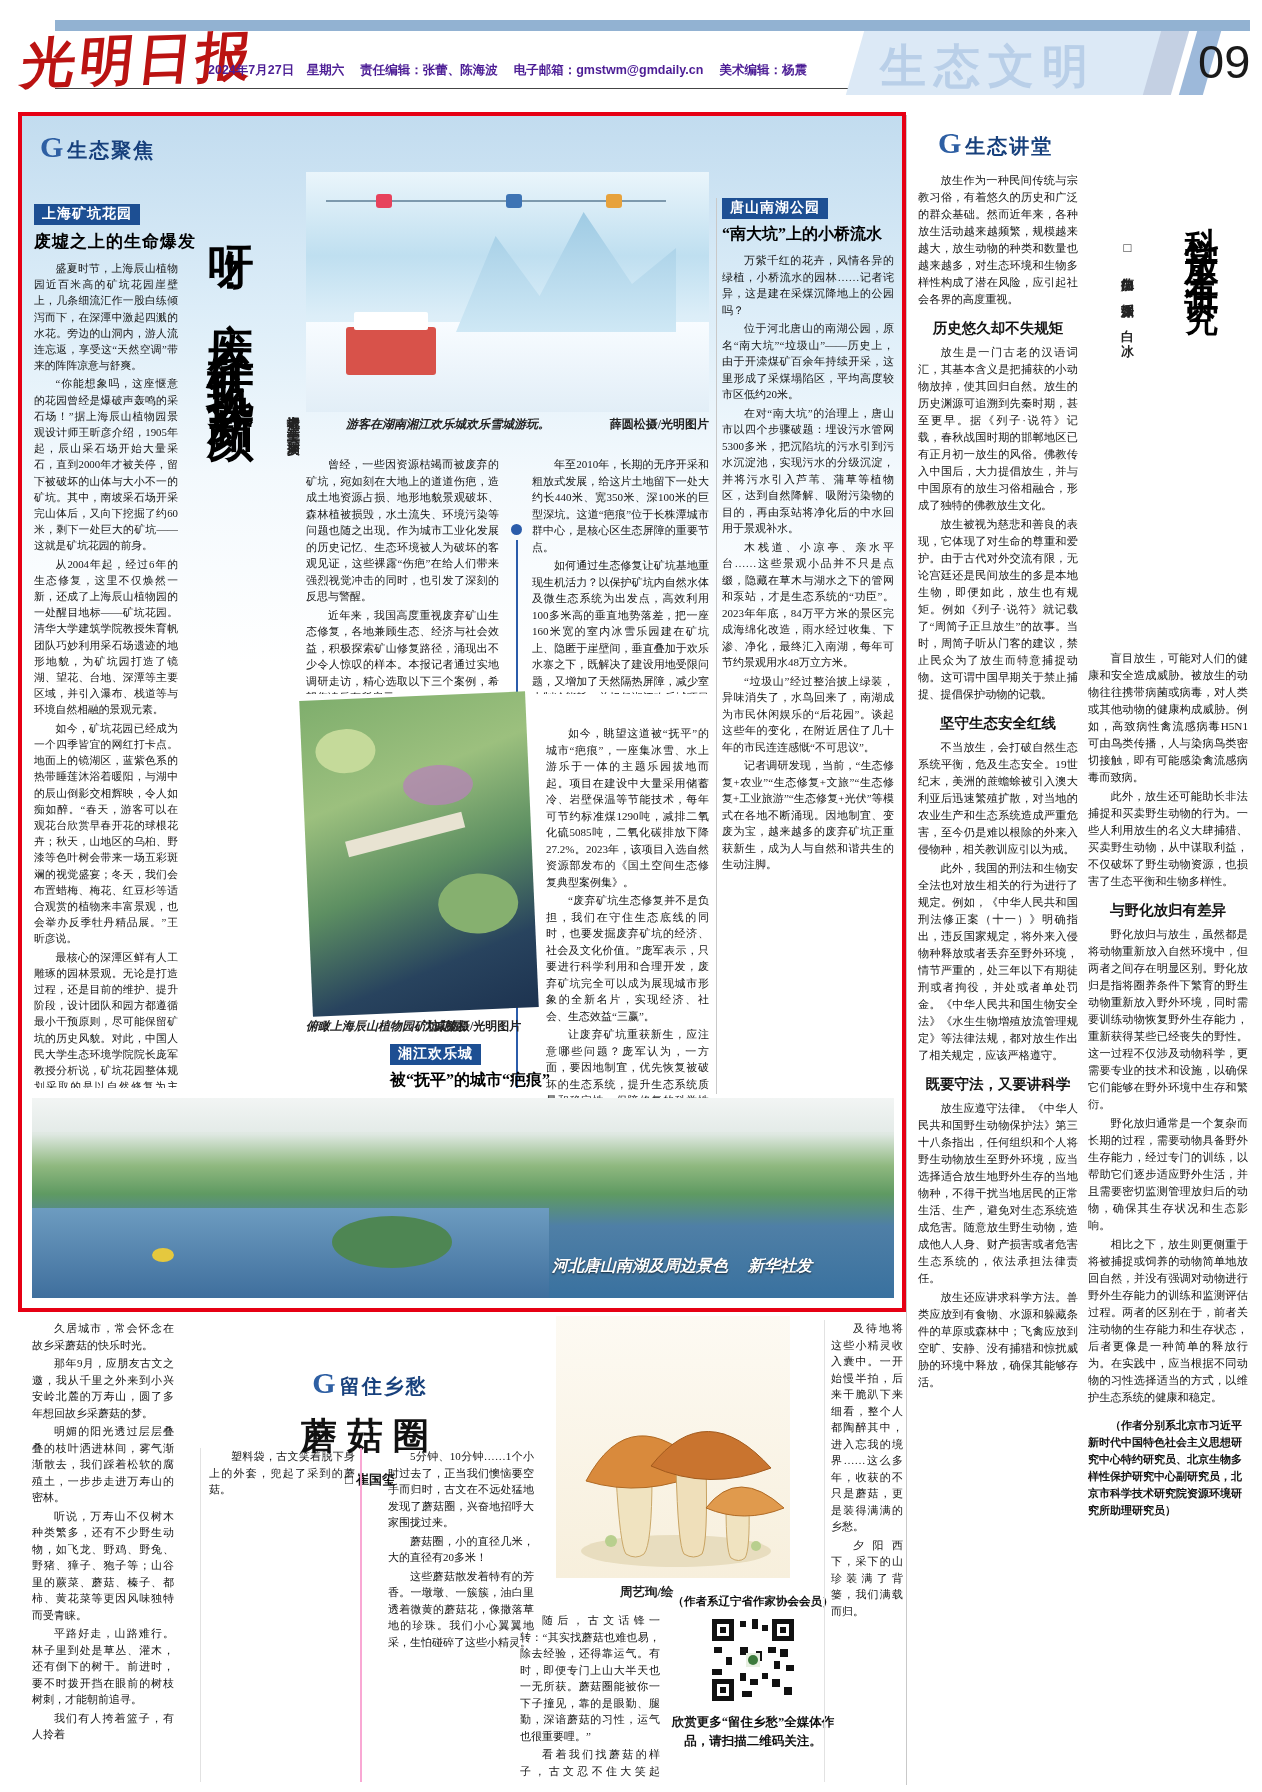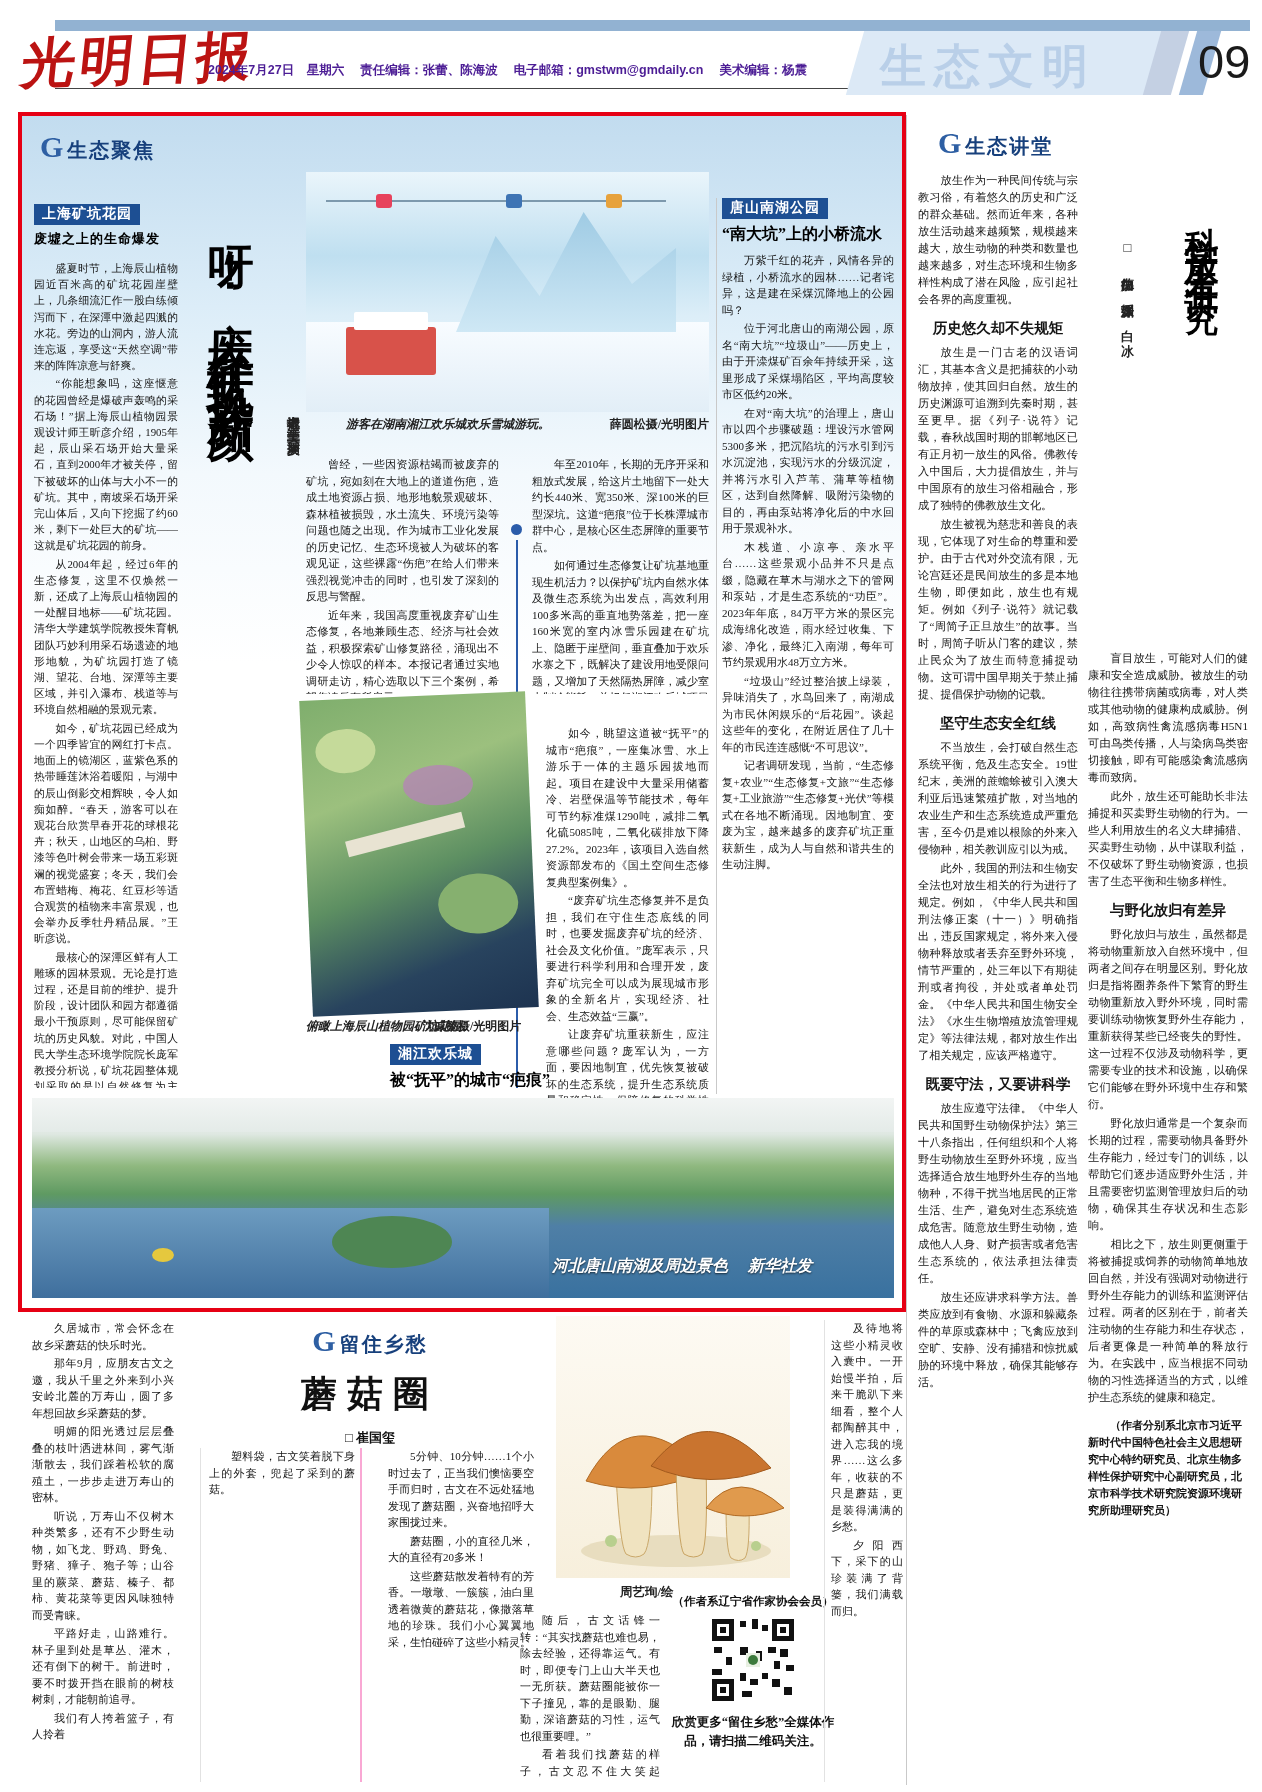--- a/index.html
+++ b/index.html
@@ -52,21 +52,21 @@
               background:linear-gradient(180deg,#c2dcef 0%,#dcedf8 16%,#f3f9fd 30%,#ffffff 46%);">
 
     <div class="abs" style="left:18px;top:16px;">
       <span class="gmark">G</span>
       <span class="seclabel">生态聚焦</span>
     </div>
 
     <div class="abs" style="left:12px;top:88px;">
       <span class="tag">上海矿坑花园</span>
     </div>
-    <div class="abs arthead" style="left:12px;top:114px;font-size:13px;letter-spacing:1px;">废墟之上的生命爆发</div>
+    <div class="abs arthead" style="left:12px;top:114px;font-size:17px;letter-spacing:1px;">废墟之上的生命爆发</div>
     <div class="abs bodycol" style="left:12px;top:144px;width:144px;height:828px;font-size:10.8px;line-height:16.2px;">
         <p class="p">盛夏时节，上海辰山植物园近百米高的矿坑花园崖壁上，几条细流汇作一股白练倾泻而下，在深潭中激起四溅的水花。旁边的山洞内，游人流连忘返，享受这“天然空调”带来的阵阵凉意与舒爽。</p>
         <p class="p">“你能想象吗，这座惬意的花园曾经是爆破声轰鸣的采石场！”据上海辰山植物园景观设计师王昕彦介绍，1905年起，辰山采石场开始大量采石，直到2000年才被关停，留下被破坏的山体与大小不一的矿坑。其中，南坡采石场开采完山体后，又向下挖掘了约60米，剩下一处巨大的矿坑——这就是矿坑花园的前身。</p>
         <p class="p">从2004年起，经过6年的生态修复，这里不仅焕然一新，还成了上海辰山植物园的一处醒目地标——矿坑花园。清华大学建筑学院教授朱育帆团队巧妙利用采石场遗迹的地形地貌，为矿坑园打造了镜湖、望花、台地、深潭等主要区域，并引入瀑布、栈道等与环境自然相融的景观元素。</p>
         <p class="p">如今，矿坑花园已经成为一个四季皆宜的网红打卡点。地面上的镜湖区，蓝紫色系的热带睡莲沐浴着暖阳，与湖中的辰山倒影交相辉映，令人如痴如醉。“春天，游客可以在观花台欣赏早春开花的球根花卉；秋天，山地区的乌桕、野漆等色叶树会带来一场五彩斑斓的视觉盛宴；冬天，我们会布置蜡梅、梅花、红豆杉等适合观赏的植物来丰富景观，也会举办反季牡丹精品展。”王昕彦说。</p>
         <p class="p">最核心的深潭区鲜有人工雕琢的园林景观。无论是打造过程，还是目前的维护、提升阶段，设计团队和园方都遵循最小干预原则，尽可能保留矿坑的历史风貌。对此，中国人民大学生态环境学院院长庞军教授分析说，矿坑花园整体规划采取的是以自然修复为主的“减法”策略。</p>
       </div>
 
     <div class="abs vert" style="left:178px;top:92px;height:780px;font-size:47px;font-weight:900;letter-spacing:15px;color:#000;">呀！废弃矿坑换新颜</div>
     <div class="abs vert" style="left:262px;top:290px;height:280px;font-size:13px;font-weight:bold;color:#222;">本报记者　王美莹　周梦爽</div>
@@ -194,21 +194,21 @@
 
   <div class="abs bodycol" style="left:32px;top:1320px;width:142px;height:462px;">
       <p class="p">久居城市，常会怀念在故乡采蘑菇的快乐时光。</p>
       <p class="p">那年9月，应朋友古文之邀，我从千里之外来到小兴安岭北麓的万寿山，圆了多年想回故乡采蘑菇的梦。</p>
       <p class="p">明媚的阳光透过层层叠叠的枝叶洒进林间，雾气渐渐散去，我们踩着松软的腐殖土，一步步走进万寿山的密林。</p>
       <p class="p">听说，万寿山不仅树木种类繁多，还有不少野生动物，如飞龙、野鸡、野兔、野猪、獐子、狍子等；山谷里的蕨菜、蘑菇、榛子、都柿、黄花菜等更因风味独特而受青睐。</p>
       <p class="p">平路好走，山路难行。林子里到处是草丛、灌木，还有倒下的树干。前进时，要不时拨开挡在眼前的树枝树刺，才能朝前追寻。</p>
       <p class="p">我们有人挎着篮子，有人拎着</p>
     </div>
 
-  <div class="abs" style="left:200px;top:1326px;width:340px;text-align:center;">
+  <div class="abs" style="left:200px;top:1368px;width:340px;text-align:center;">
     <div>
       <span class="gmark">G</span>
       <span class="seclabel">留住乡愁</span>
     </div>
     <div style="font-size:36px;font-weight:900;letter-spacing:10px;margin-top:12px;">蘑菇圈</div>
     <div style="font-size:13px;font-weight:bold;margin-top:10px;">□ 崔国玺</div>
   </div>
 
   <div class="abs photo" style="left:556px;top:1316px;width:234px;height:262px;background:linear-gradient(180deg,#fdfaf3,#f7efdc);">
     <svg width="234" height="262" viewBox="0 0 234 262">

